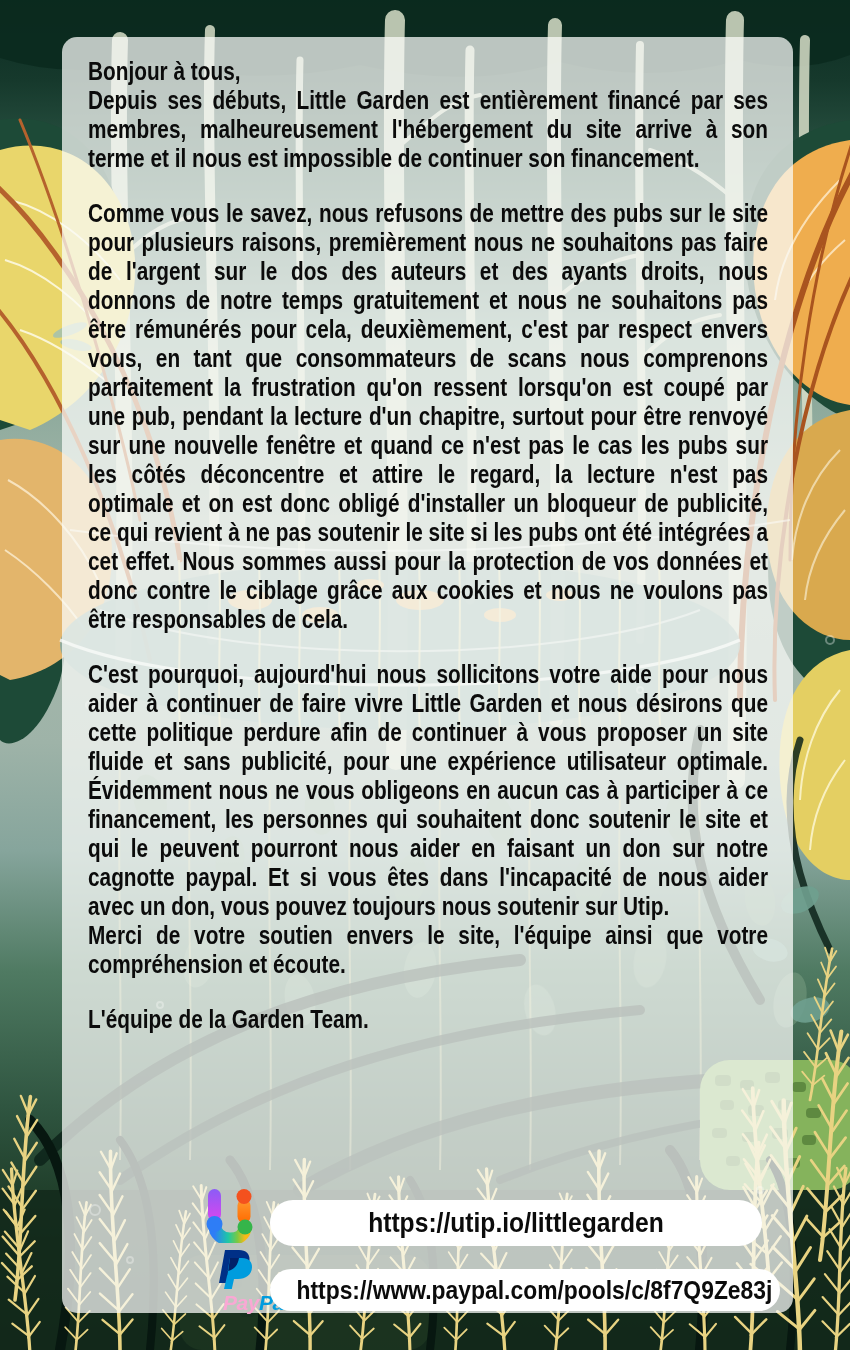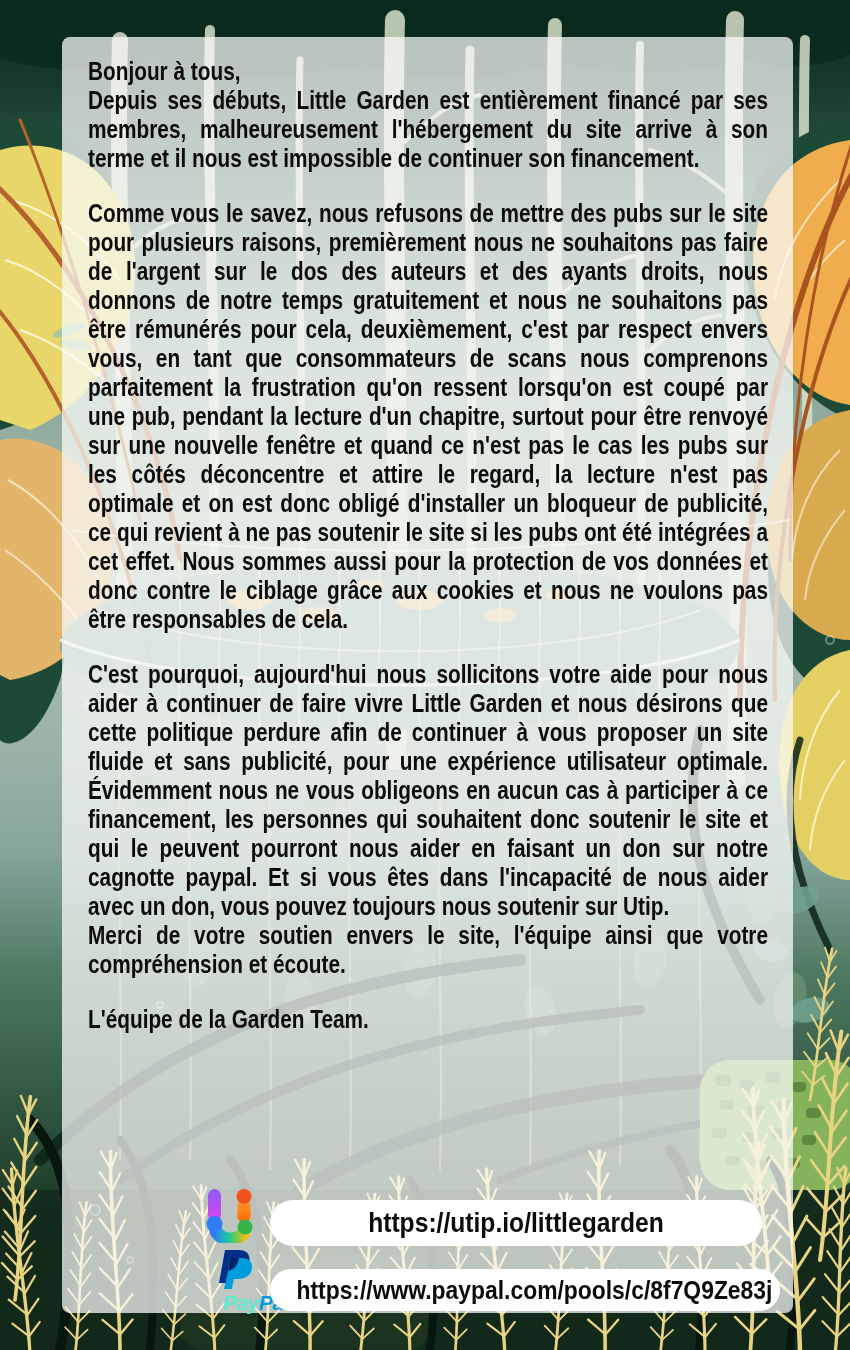--- a/index.html
+++ b/index.html
@@ -5,40 +5,40 @@
   html,body{margin:0;padding:0;}
   body{
     width:850px;height:1350px;position:relative;overflow:hidden;
     font-family:"Liberation Sans","DejaVu Sans",sans-serif;
     background:#2f5546;
   }
   .bg{position:absolute;inset:0;z-index:0;}
   .panel{
     position:absolute;left:62px;top:37px;width:731px;height:1276px;
     background:rgba(250,251,248,0.74);
-    border-radius:8px;z-index:1;
+    border-radius:15px;z-index:1;
   }
   .content{
     position:absolute;left:26px;top:20px;width:850px;
     transform:scaleX(0.8);transform-origin:top left;
     color:#0b0b0b;font-weight:bold;font-size:26px;line-height:29px;
     text-align:justify;
   }
   .block{margin:0 0 26px 0;}
   .block.tight{margin-bottom:0;}
   .greeting{text-align:left;}
   .signature{text-align:left;margin-top:26px;}
   .links{position:absolute;left:0;top:1150px;width:665px;height:126px;text-decoration:underline;}
   .utip-logo{position:absolute;left:144px;top:2px;width:48px;height:54px;}
   .paypal-logo{position:absolute;left:152px;top:62px;width:40px;height:42px;}
   .paypal-word{
     position:absolute;left:118px;top:104px;width:152px;text-align:center;
     font-style:italic;font-weight:bold;font-size:21px;letter-spacing:-0.5px;
   }
-  .pp-pay{color:#5eead4;}
+  .pp-pay{color:#f9a8d4;}
   .pp-pal{color:#009cde;}
   .pill{
     position:absolute;left:208px;width:492px;background:#ffffff;
     border-radius:24px;display:flex;align-items:center;justify-content:center;
   }
   .pill-utip{top:13px;height:46px;}
   .pill-paypal{top:82px;height:42px;padding-left:18px;}
   .pill span{
     font-weight:bold;color:#0b0b0b;white-space:nowrap;
     transform:scaleX(0.88);transform-origin:center;

